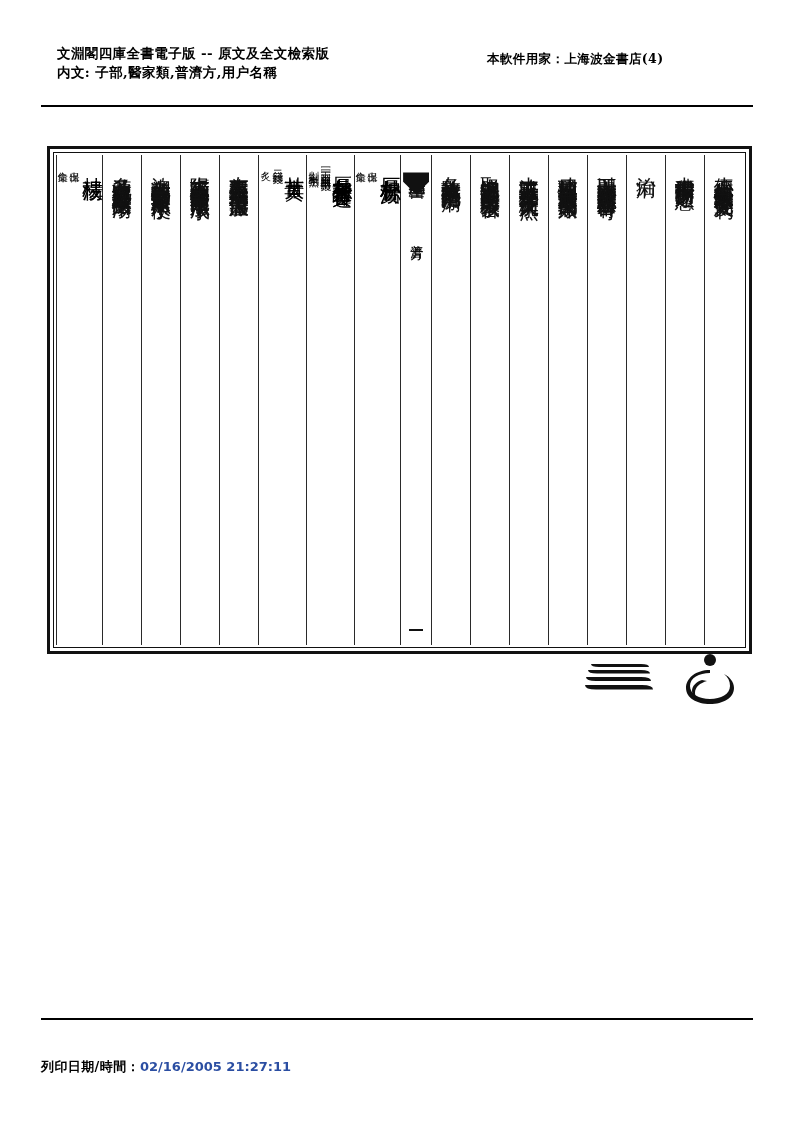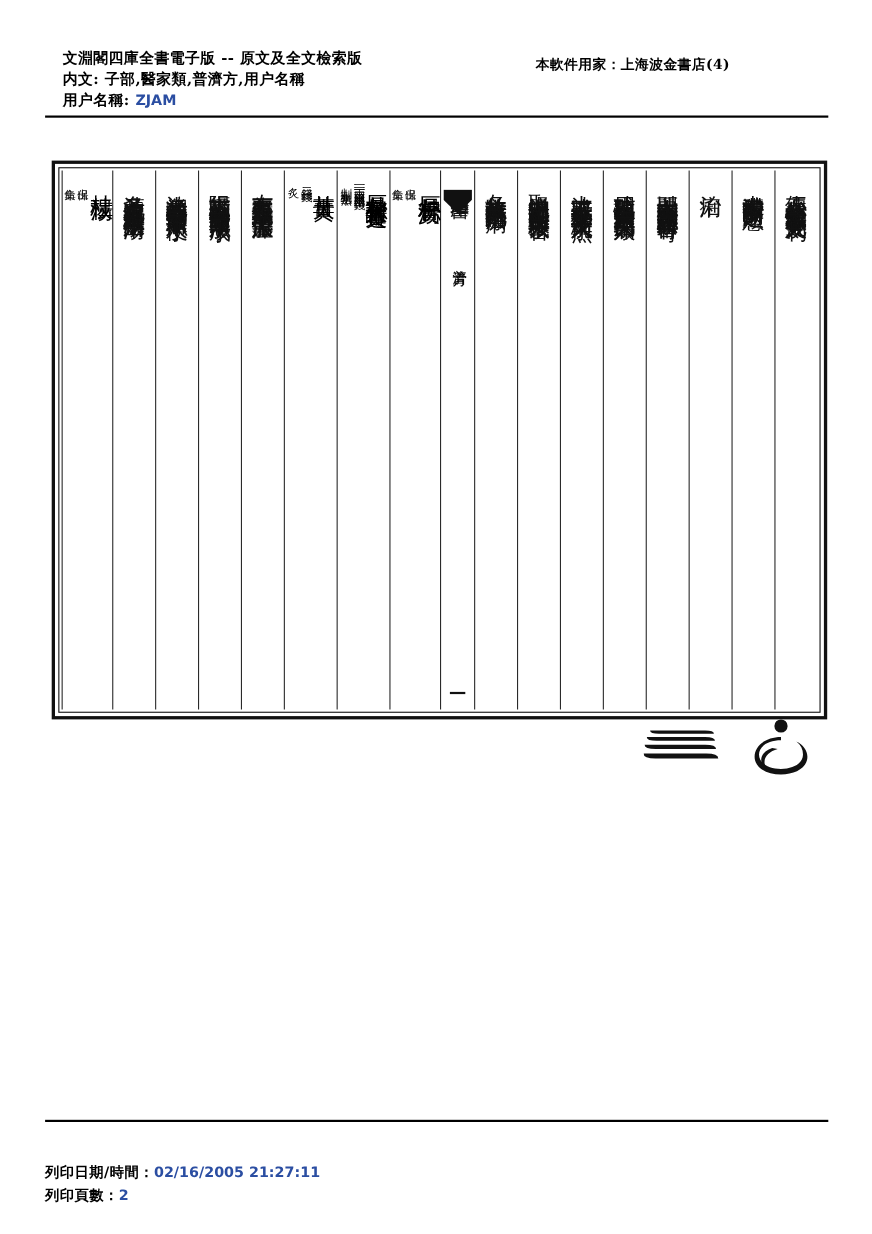--- a/index.html
+++ b/index.html
@@ -231,24 +231,20 @@
 
 <div id="header">
 
   <div class="hdr-left">
     <div class="hdr-line">
       <span class="lbl">文淵閣四庫全書電子版 -- 原文及全文檢索版</span>
     </div>
     <div class="hdr-line">
       <span class="lbl">内文:</span>
       <span class="lbl">子部,醫家類,普濟方,用户名稱</span>
-    </div>
-    <div class="hdr-line">
-      <span class="lbl">用户名稱:</span>
-      <span class="valblue">ZJAM</span>
     </div>
   </div>
 
   <div class="hdr-right">
     <div class="hdr-line">本軟件用家：上海波金書店(4)</div>
   </div>
 
 </div>
 <div id="header-rule"></div>
 
@@ -390,16 +386,13 @@
              c-11 0 -20 -5 -20 -13 c0 -8 9 -13 20 -13 z"></path>
     <path d="M20 30 c-6 2 -10 6 -10 11 c0 3 2 6 5 8 c-1 -2 -2 -4 -2 -6 c0 -6 5 -10 12 -12 z"></path>
   </g>
 </svg>
 
 <div id="footer-rule"></div>
 <div id="footer">
   <div class="hdr-line">
     <span class="lbl">列印日期/時間：</span><span class="valblue">02/16/2005 21:27:11</span>
   </div>
-  <div class="hdr-line">
-    <span class="lbl">列印頁數：</span><span class="valblue">2</span>
-  </div>
 </div>
 
 </body></html>

